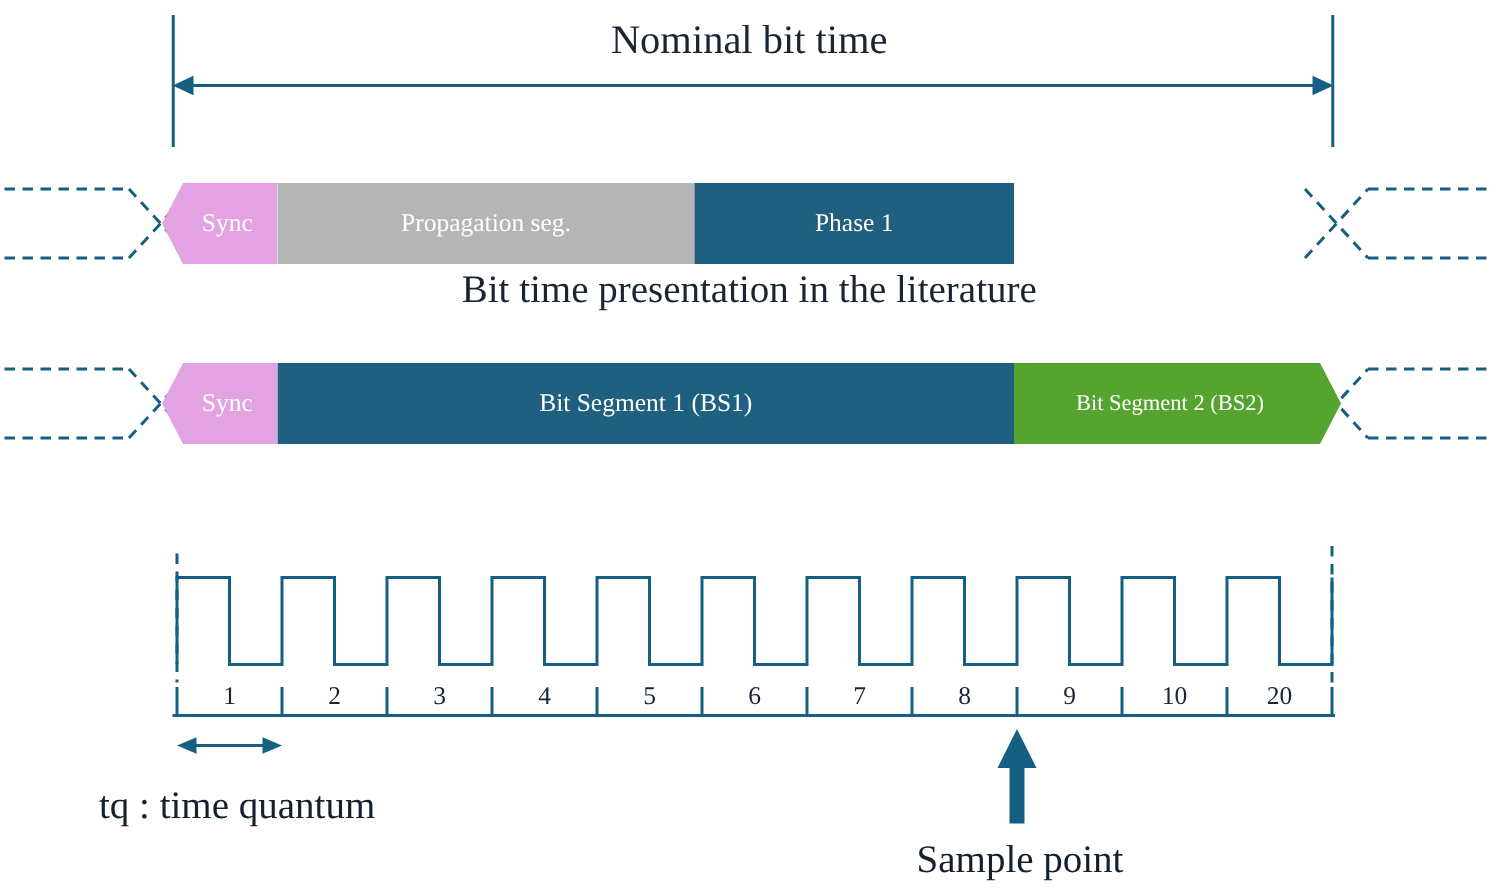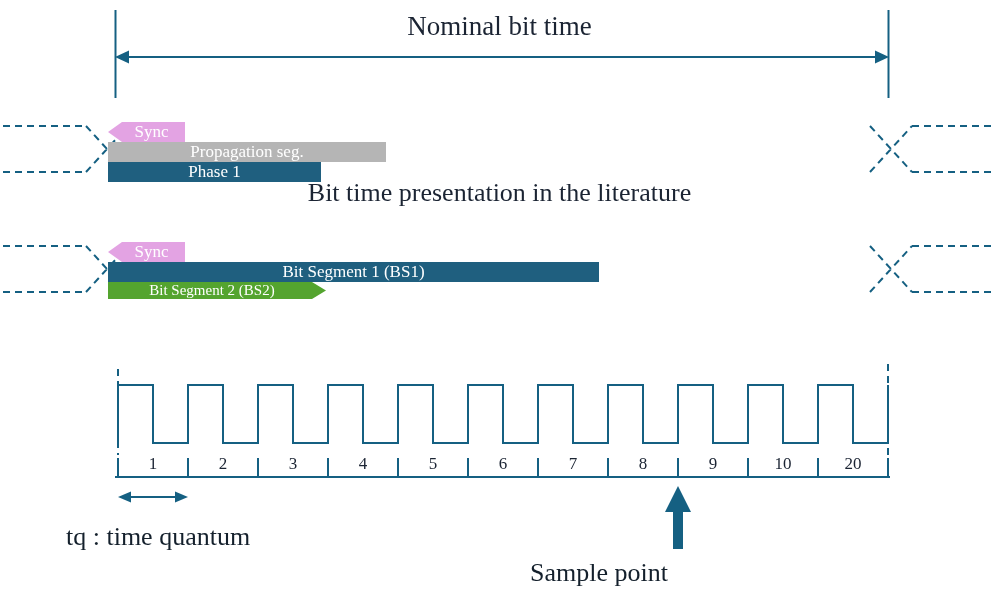--- a/index.html
+++ b/index.html
@@ -11,21 +11,21 @@
     overflow:hidden;
     color:#1b2433;
   }
   svg.overlay{position:absolute;left:0;top:0;}
   .title{
     position:absolute;top:11px;left:0;width:100%;
     text-align:center;font-size:27px;color:#1b2433;
   }
   .bar{
     position:absolute;left:108px;width:786px;height:54px;
-    display:flex;flex-direction:column;
+    display:flex;
   }
   .bar1{top:122px;}
   .bar2{top:242px;}
   .seg{
     display:flex;align-items:center;justify-content:center;
     color:#ffffff;font-size:17px;white-space:nowrap;
   }
   .seg-sync{
     width:77px;background:#e3a3e3;
     clip-path:polygon(14px 0,100% 0,100% 100%,14px 100%,0 50%);
@@ -52,21 +52,21 @@
   }
   .quanta span{
     flex:1 1 0;text-align:center;font-size:17px;color:#1b2433;line-height:22px;
   }
   .tq-label{
     position:absolute;left:66px;top:522px;
     font-size:26px;color:#14202c;white-space:nowrap;text-align:center;
   }
   .sample-label{
     position:absolute;left:530px;top:558px;width:300px;
-    font-size:26px;color:#14202c;white-space:nowrap;
+    text-align:center;font-size:26px;color:#14202c;white-space:nowrap;
   }
 </style>
 </head>
 <body>
 
 <div class="canvas">
 
   <svg class="overlay" width="999" height="594" viewBox="0 0 999 594">
 
     <g stroke="#156082" stroke-width="2" fill="none">

